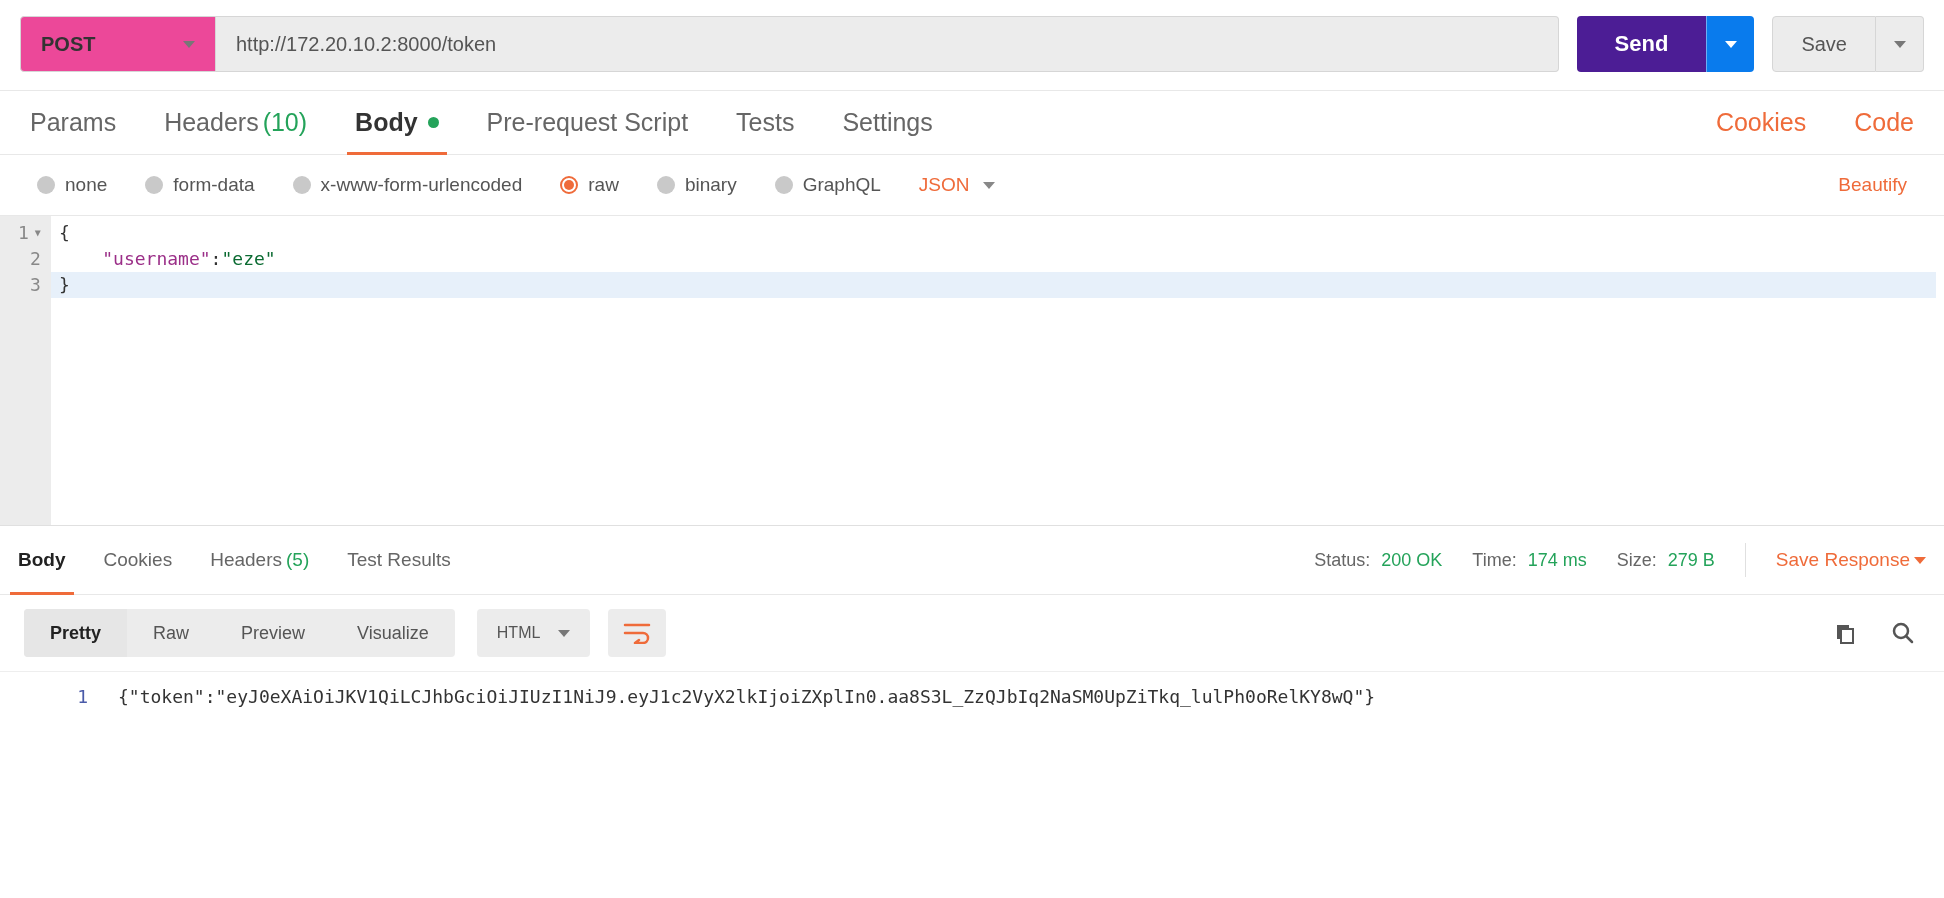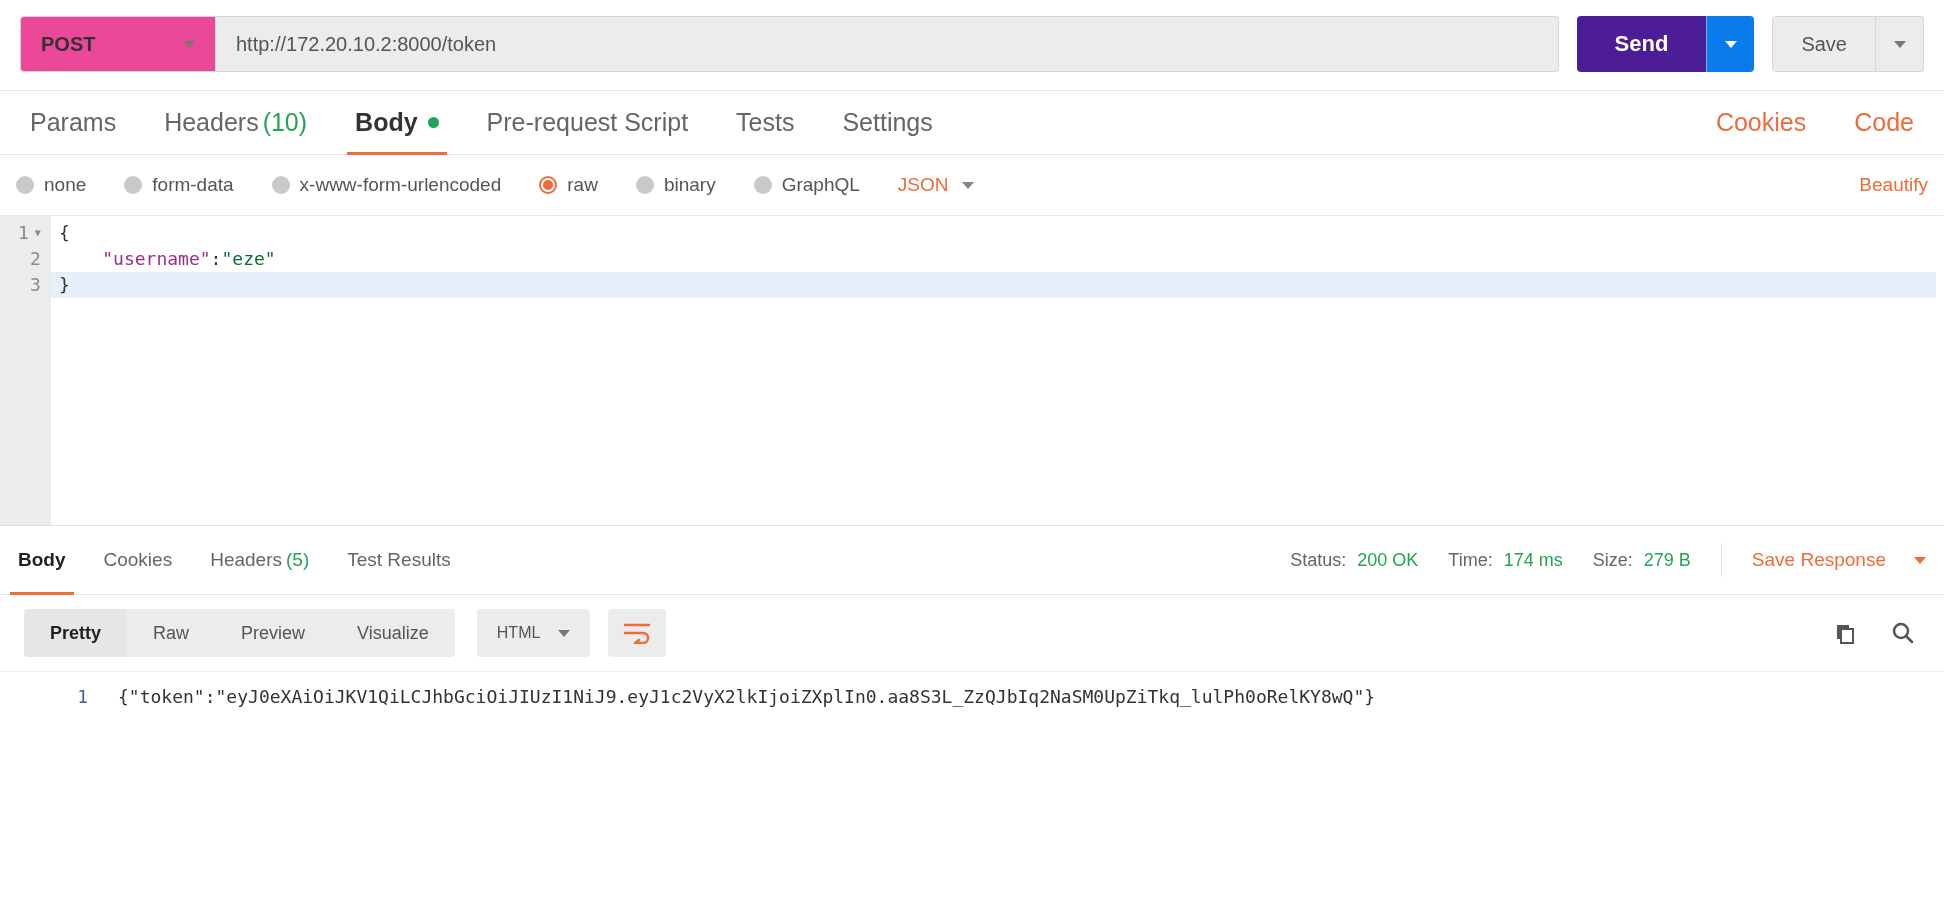--- a/index.html
+++ b/index.html
@@ -116,21 +116,21 @@
     content:""; position:absolute; bottom:-1px; left:-8px; right:-8px; height:3px; background:#ef6b3a;
   }
   .req-tabs .spacer { flex:1; }
   .req-tabs .link { color:#ef6b3a; cursor:pointer; }
   .green-count { color:#24a35a; margin-left:4px; }
   .dot-green { width:11px; height:11px; border-radius:50%; background:#24a35a; margin-left:10px; }
 
   .body-type-row {
     display:flex;
     align-items:center;
-    padding:0 16px;
+    padding:0 37px;
     height:60px;
     gap:38px;
     font-size:19px;
     color:#555;
   }
   .radio { display:flex; align-items:center; gap:10px; cursor:pointer; }
   .radio-circle { width:18px; height:18px; border-radius:50%; background:#c9c9c9; }
   .radio-circle.sel { background:#fff; border:2px solid #ef6b3a; position:relative; }
   .radio-circle.sel::after { content:""; position:absolute; inset:2px; border-radius:50%; background:#ef6b3a; }
   .json-dd { color:#ef6b3a; display:flex; align-items:center; gap:14px; cursor:pointer; }
@@ -167,21 +167,21 @@
     font-size:19px;
     color:#666;
   }
   .resp-header .rtab { cursor:pointer; padding:0 4px; height:100%; display:flex; align-items:center; position:relative;}
   .resp-header .rtab.active { color:#222; font-weight:600; }
   .resp-header .rtab.active::after { content:""; position:absolute; bottom:-1px; left:-4px; right:-4px; height:3px; background:#ef6b3a; }
   .resp-header .spacer { flex:1; }
   .resp-meta { font-size:18px; color:#666; }
   .resp-meta .g { color:#24a35a; margin-left:6px; }
   .divider { width:1px; height:34px; background:#e0e0e0; }
-  .save-resp { color:#ef6b3a; display:flex; align-items:center; gap:28px; cursor:pointer; }
+  .save-resp { color:#ef6b3a; display:flex; align-items:center; gap:4px; cursor:pointer; }
 
   .resp-toolbar {
     display:flex;
     align-items:center;
     padding:14px 24px 6px 24px;
     gap:10px;
   }
   .seg { background:#ececec; border-radius:4px; display:inline-flex; height:48px; overflow:hidden; }
   .seg .sbtn { padding:0 26px; display:flex; align-items:center; font-size:18px; color:#555; cursor:pointer; }
   .seg .sbtn.active { background:#e6e6e6; color:#222; font-weight:600; }

